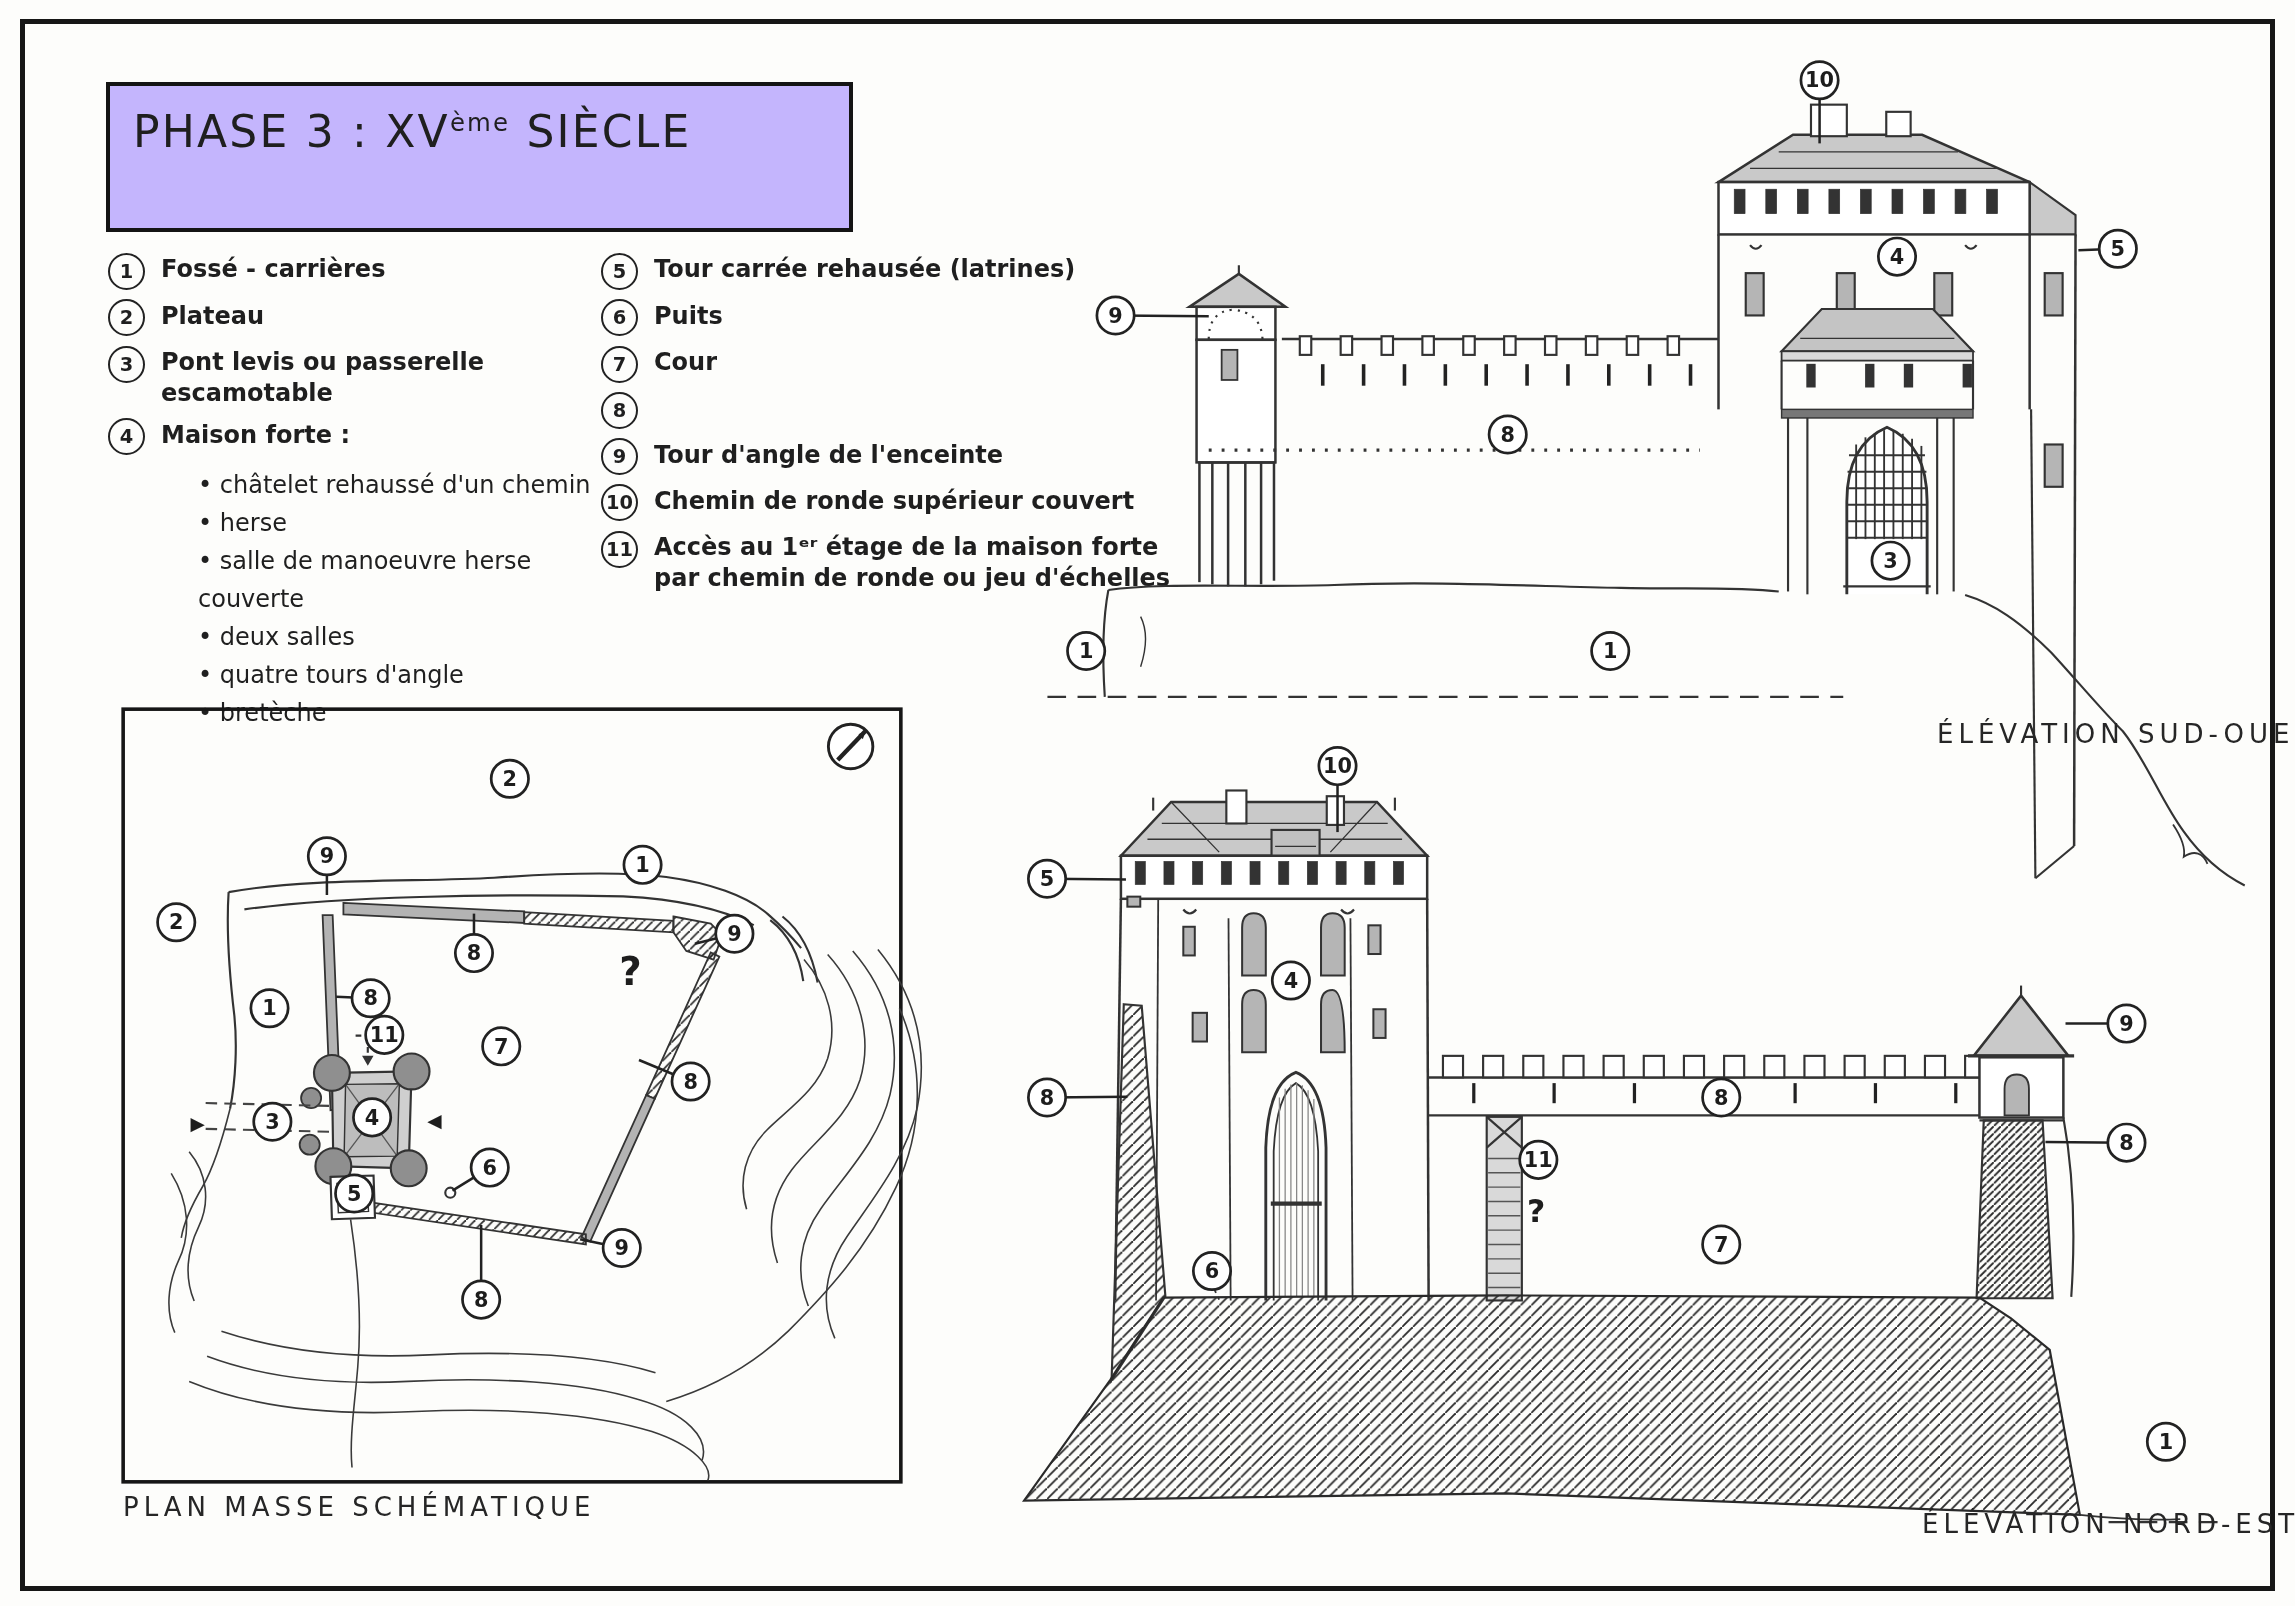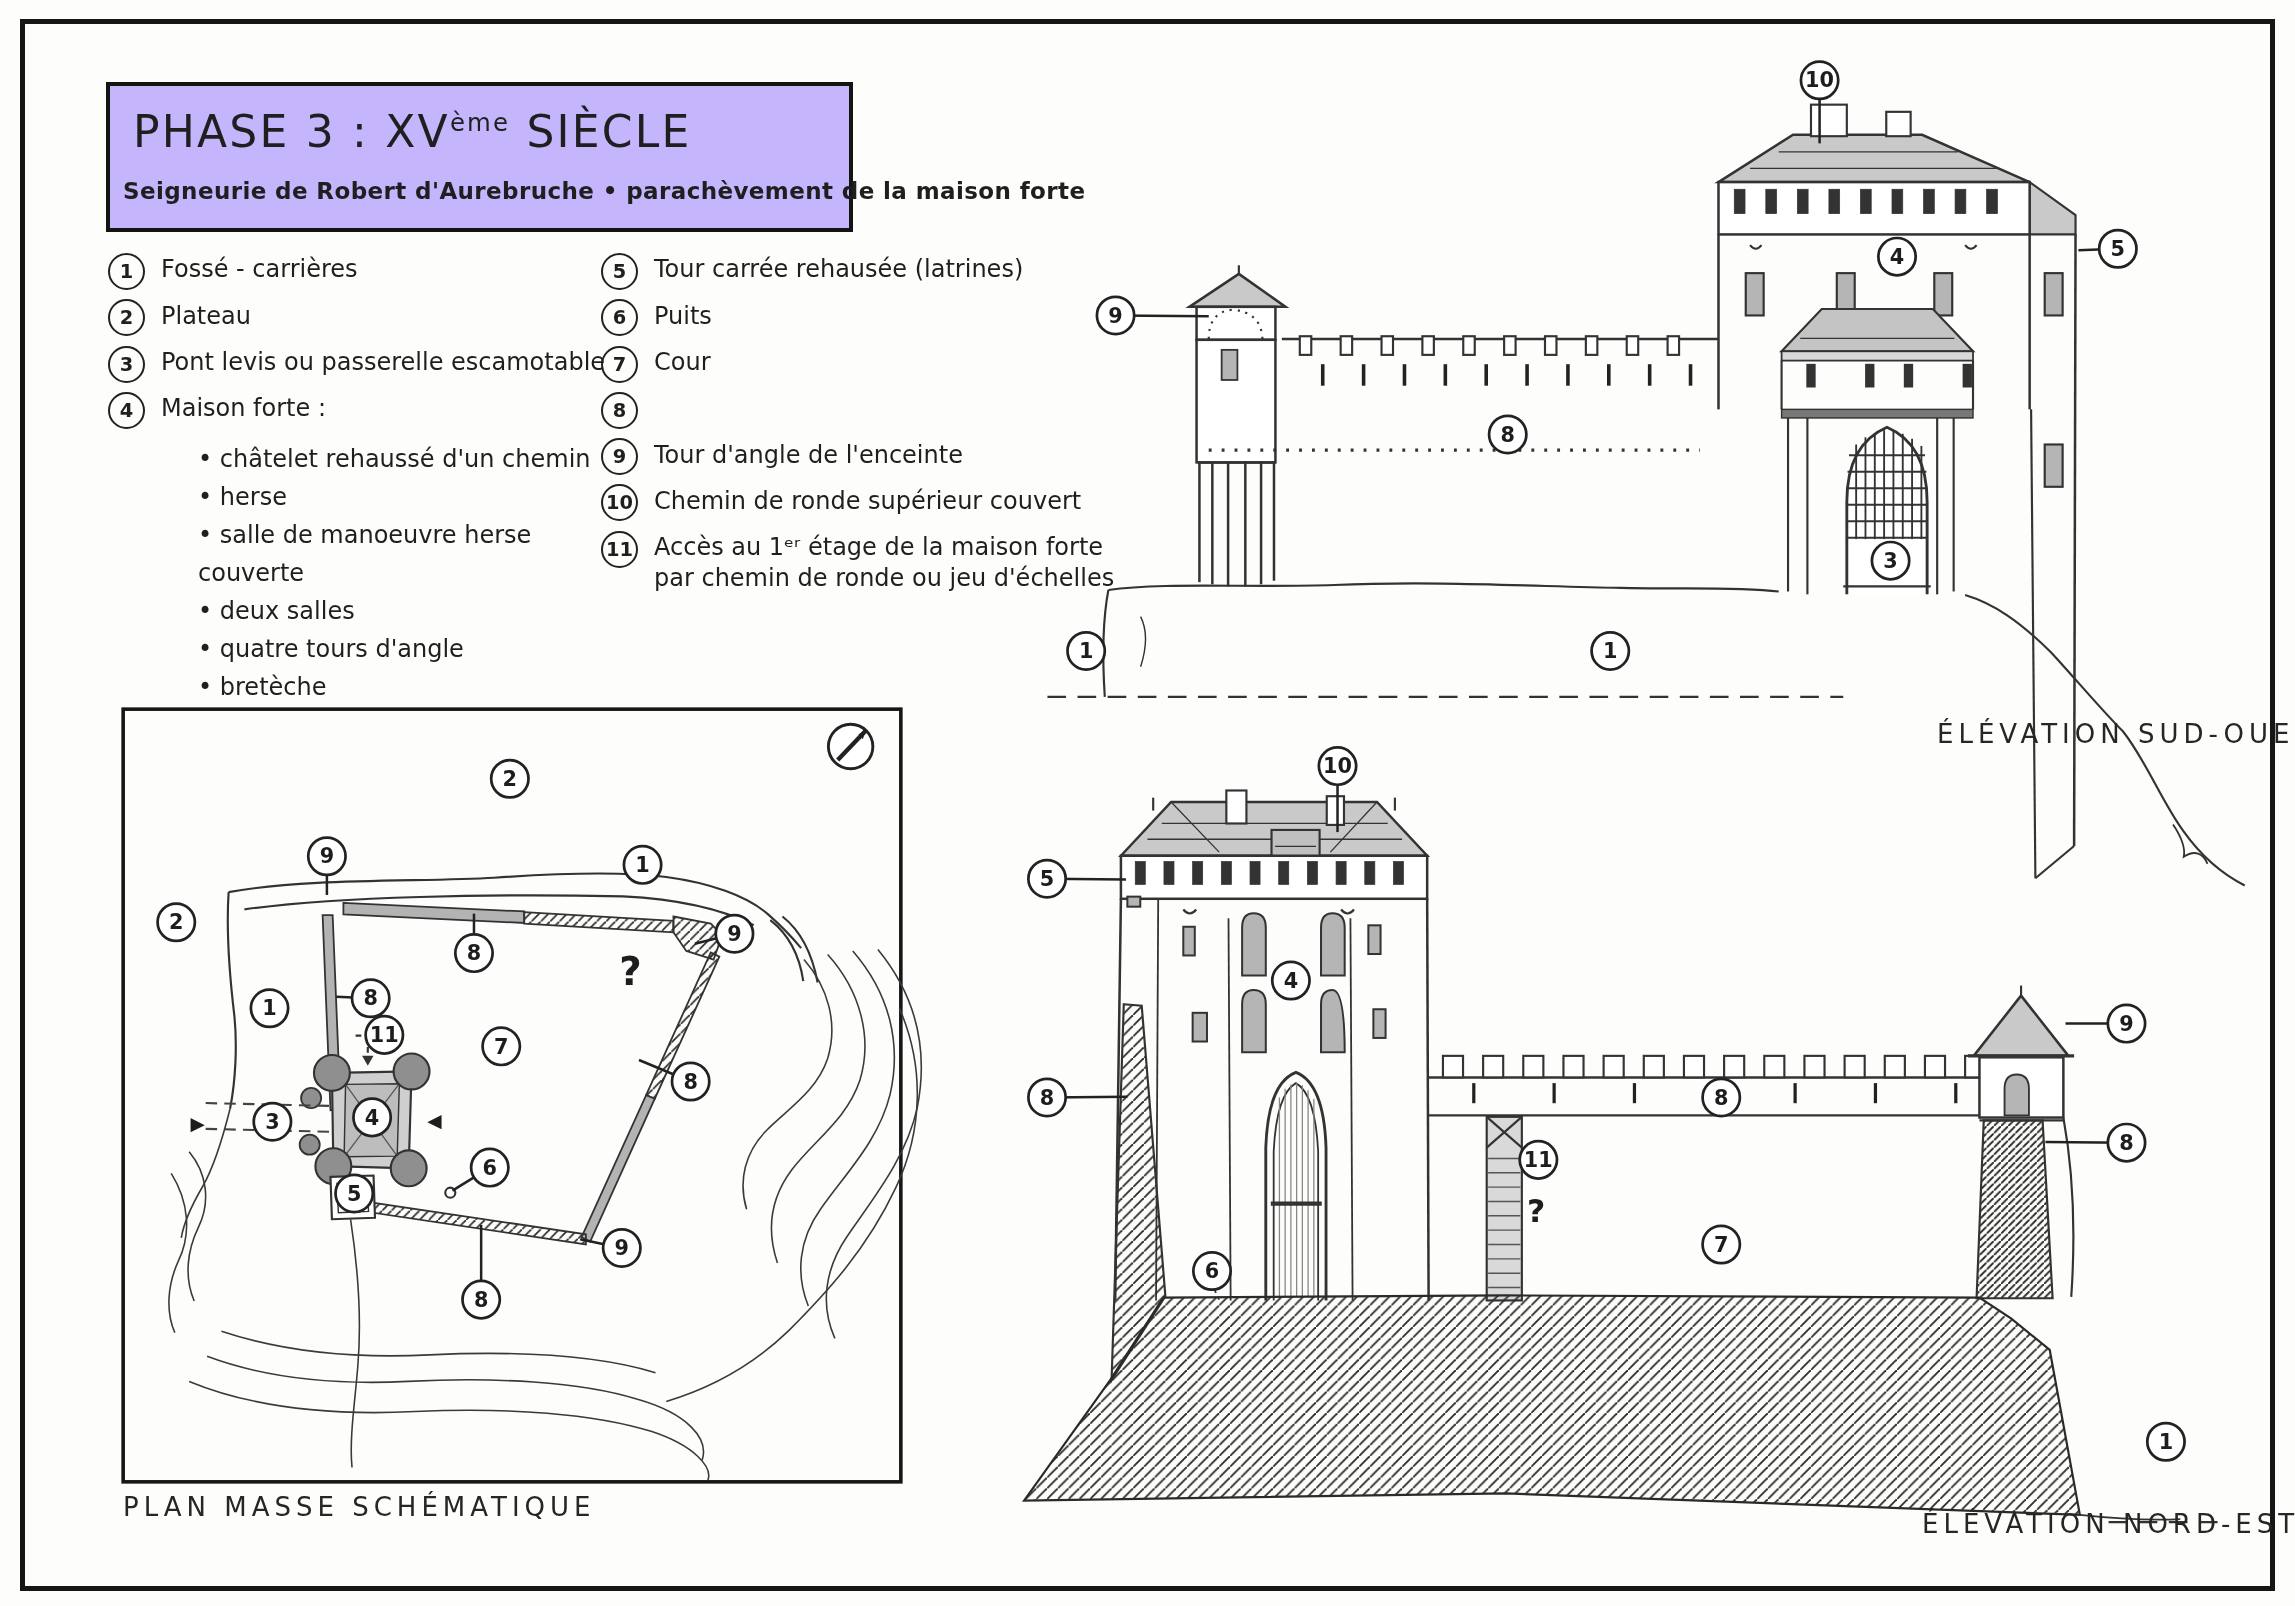--- a/index.html
+++ b/index.html
@@ -11,42 +11,41 @@
   #title-line{position:absolute;left:23px;top:20px;font-size:44px;letter-spacing:2.2px;font-weight:500;white-space:nowrap;}
   #title-line sup{font-size:24.4px;}
   #subtitle{position:absolute;left:13px;top:92px;font-size:23px;font-weight:600;letter-spacing:0.4px;white-space:nowrap;}
   
   .legend-col{position:absolute;display:flex;flex-direction:column;}
   #legend-left{left:108px;top:253px;width:502px;}
   #legend-right{left:601px;top:253px;width:631px;}
   .leg-row{display:flex;align-items:flex-start;margin-bottom:9.3px;}
   .leg-num{flex:0 0 auto;width:33px;height:33px;border:2.5px solid #222;border-radius:50%;
            display:flex;align-items:center;justify-content:center;font-size:19.4px;font-weight:600;margin-right:16px;margin-top:0;}
-  .leg-text{font-size:24px;line-height:31px;padding-top:1.4px;font-weight:400;}
+  .leg-text{font-size:24px;line-height:31px;padding-top:1.4px;font-weight:700;}
   .leg-bullets{margin:1.4px 0 4.3px 90px;}
   .leg-bullet{font-size:24px;line-height:38px;font-weight:500;}
   .leg-bullet::before{content:"• ";font-size:24px;}
   
   .draw{position:absolute;}
   svg{display:block;overflow:visible;}
   .caption{position:absolute;font-size:26px;letter-spacing:5px;font-weight:500;color:#262626;white-space:nowrap;}
   #caption-plan{left:123px;top:1492px;}
   #caption-sw{left:1937px;top:719px;width:301px;text-align:right;}
   #caption-ne{left:1922px;top:1509px;width:301px;}
   .marker-label{font-weight:600;}
 </style>
 </head>
 <body>
 
 <div id="page">
   <div id="frame"></div>
 
   <div id="title-box">
     <div id="title-line"><span>PHASE 3 : XV</span><sup>ème</sup><span> SIÈCLE</span></div>
-    <div id="subtitle">Seigneurie de Robert d'Aurebruche • parachèvement de la maison forte</div>
   </div>
 
   <div id="legend-left" class="legend-col">
       <div class="leg-row">
         <span class="leg-num">1</span>
         <div class="leg-text">
           <div>Fossé - carrières</div>
         </div>
       </div>
       <div class="leg-row">

